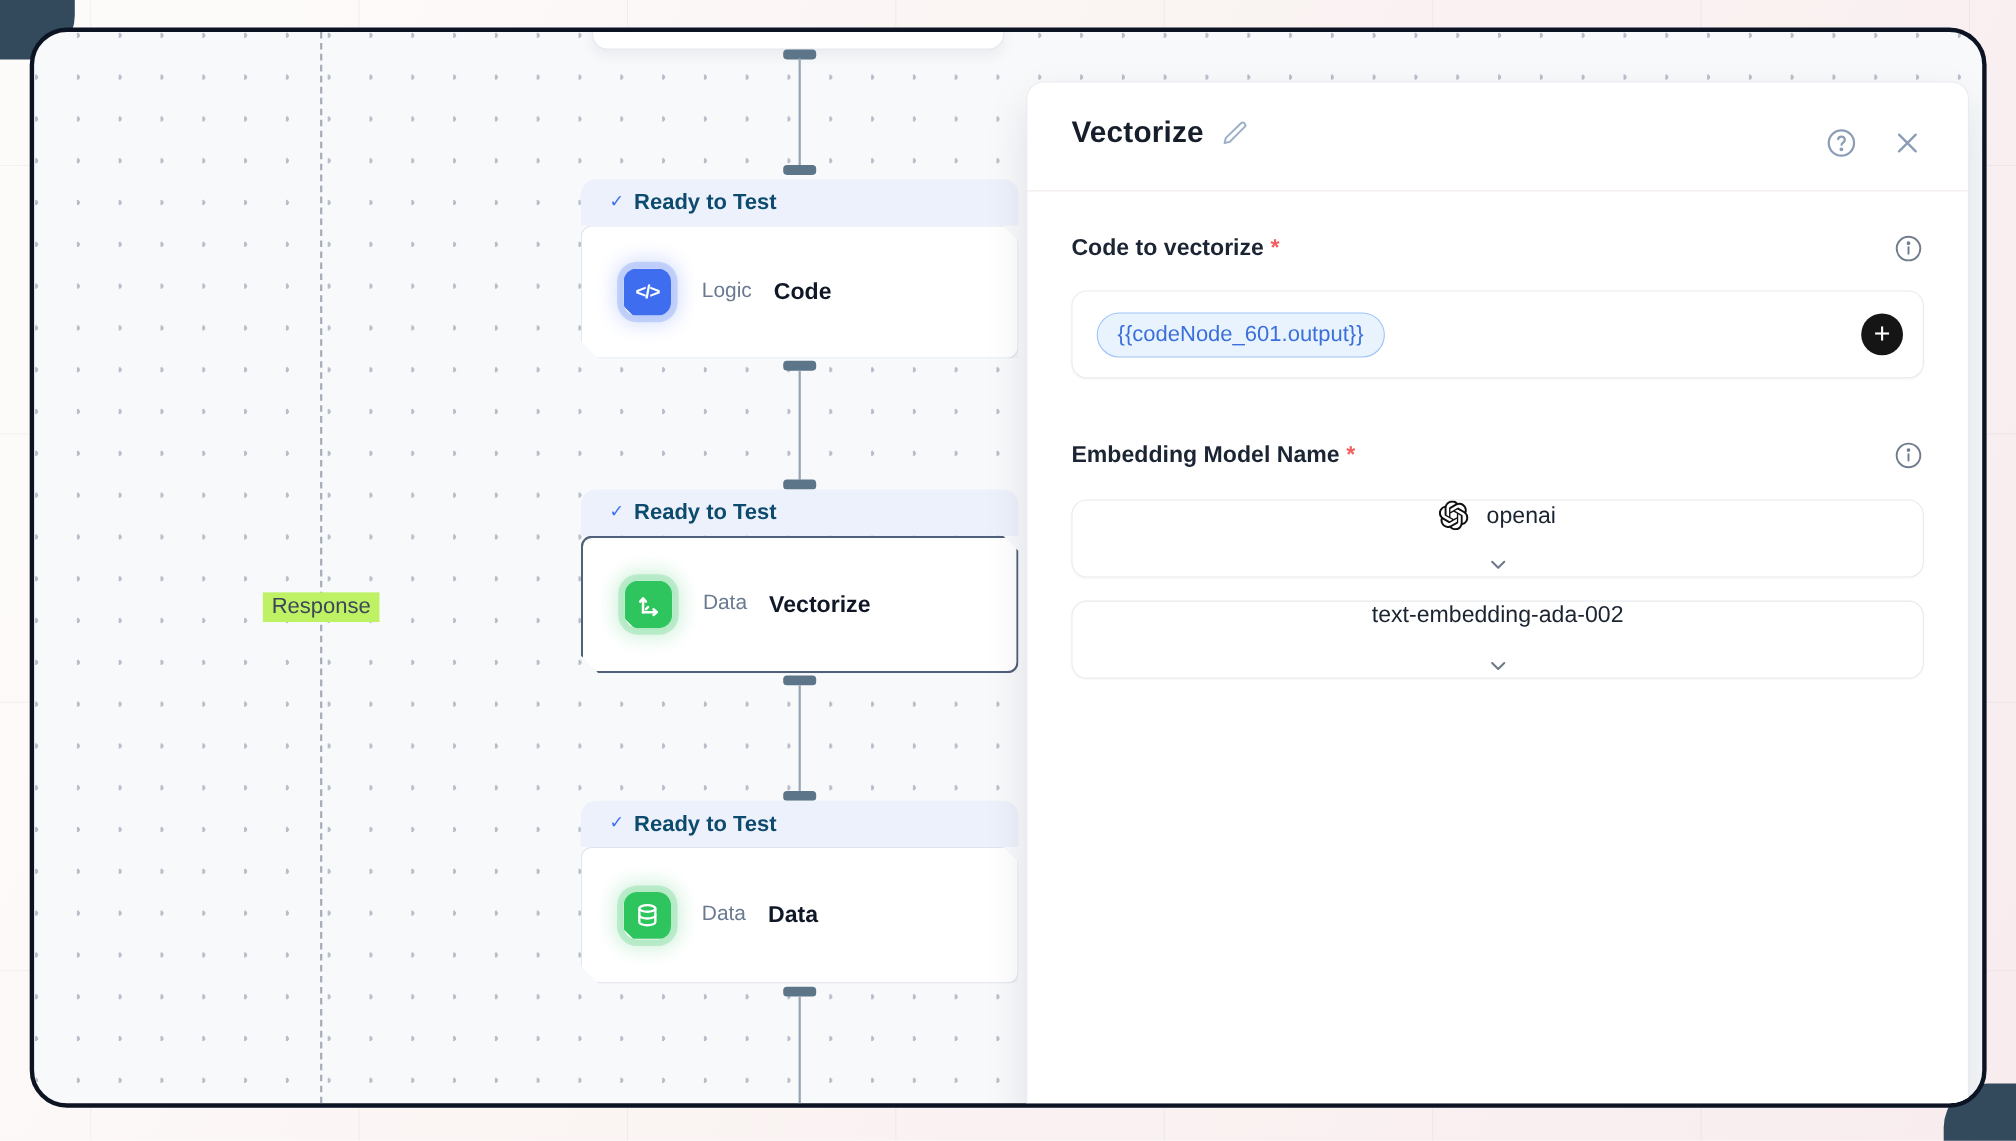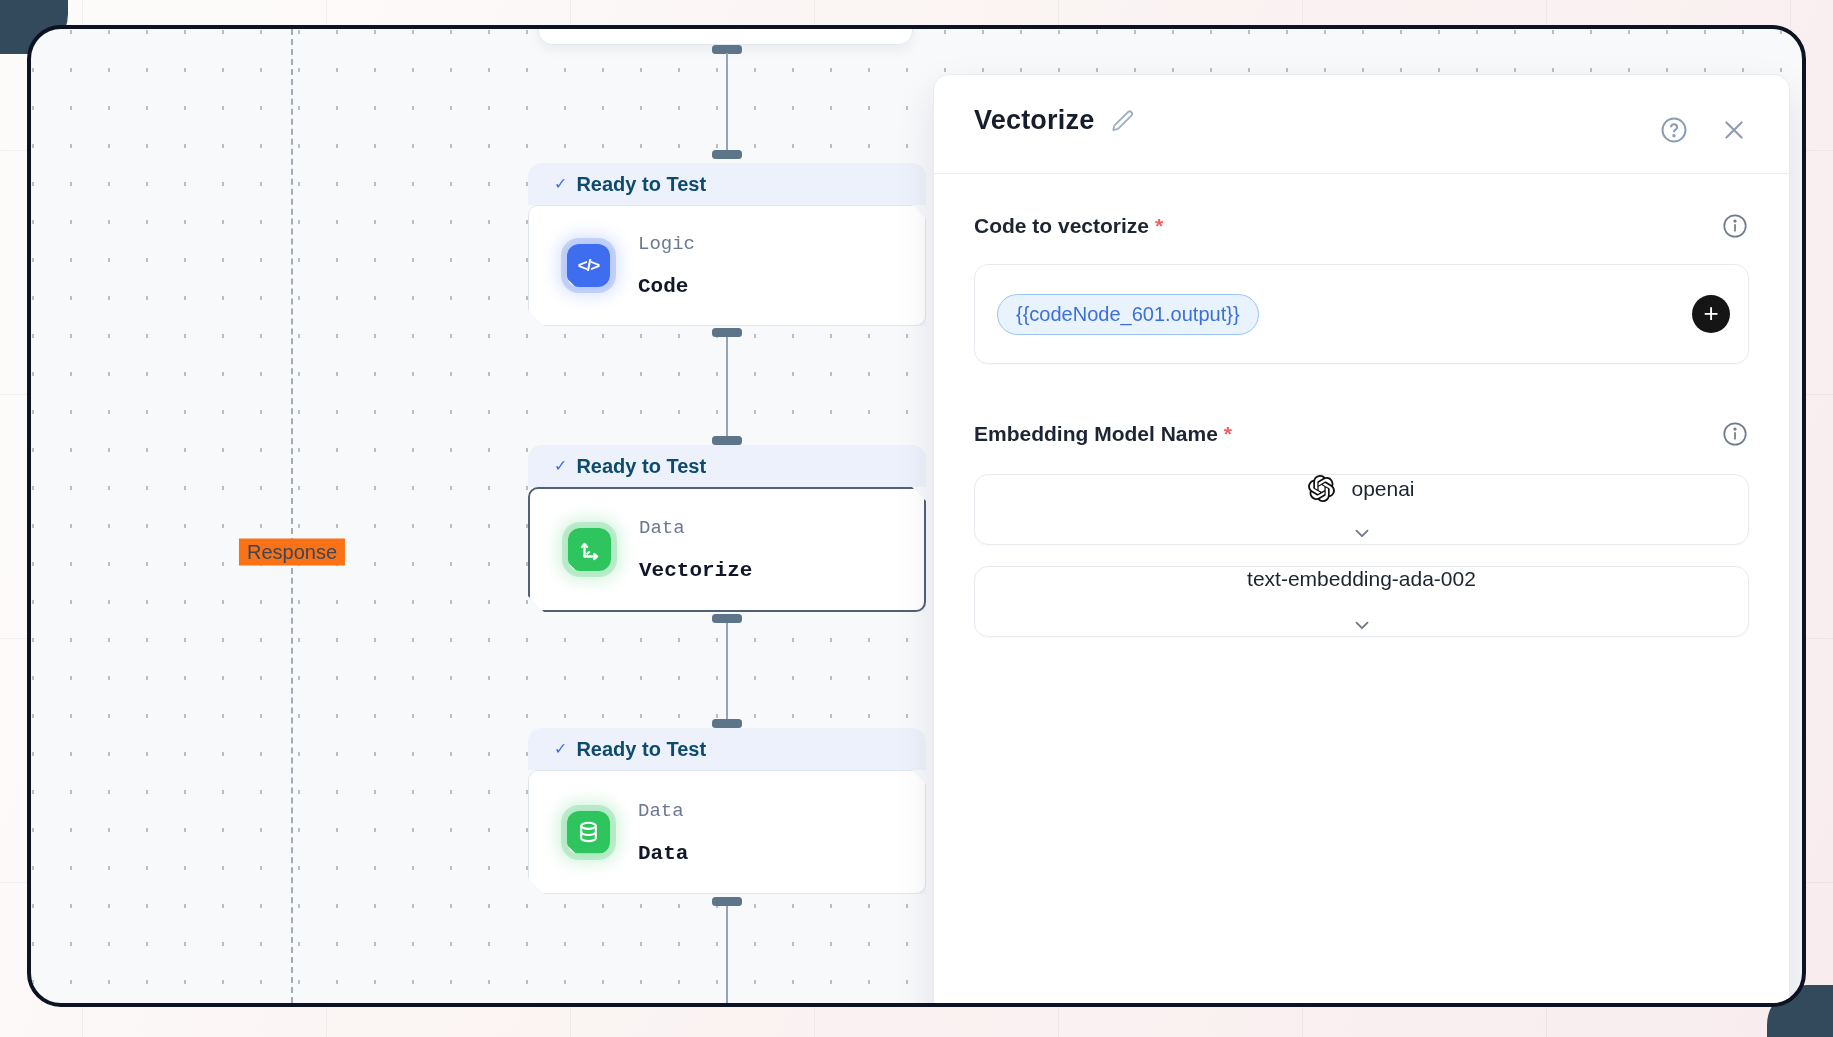--- a/index.html
+++ b/index.html
@@ -20,21 +20,21 @@
 
   .frame { position:absolute; left:27px; top:25px; width:1779px; height:982px;
     border:4px solid #0c1322; border-radius:34px; background:#f8f9fb; overflow:hidden; z-index:2; }
   .canvas { position:absolute; inset:0;
     background-image:radial-gradient(ellipse 1.4px 2.6px at 2px 3px, #b7bec9 99%, transparent 100%);
     background-size:38px 38px; }
 
   .dashed-line { position:absolute; left:260px; top:0; bottom:0; width:0;
     border-left:2px dashed #a3abb8; }
   .response-label { position:absolute; left:261px; top:523px; transform:translate(-50%,-50%);
-    font-size:20px; color:#3c4657; background:#f97316; padding:2px 8px; white-space:nowrap; }
+    font-size:20px; color:#3c4657; background:#bef264; padding:2px 8px; white-space:nowrap; }
 
   
   .handle { position:absolute; left:681px; width:30px; height:9px; border-radius:3.5px; background:#5d7589; }
   .edge { position:absolute; left:695px; width:2px; background:#94a4b5; }
 
   
   .node-group { position:absolute; left:497px; width:398px; }
   .status-badge { height:42px; background:#edf1fb; border-radius:14px 14px 0 0;
     display:flex; align-items:center; padding-left:26px; gap:9px; }
   .status-badge .check { color:#3d6ef0; font-size:16px; line-height:1; }
@@ -45,21 +45,21 @@
     clip-path:polygon(0 0, calc(100% - 14px) 0, 100% 14px, 100% 100%, 16px 100%, 0 calc(100% - 16px)); }
   .node-card.selected { border:2px solid #51617a; }
   .node-icon { width:43px; height:43px; border-radius:12px; display:flex; align-items:center; justify-content:center;
     clip-path:polygon(0 0, 100% 0, 100% 100%, 20% 100%, 0 80%); flex:0 0 auto; }
   .icon-halo { width:43px; height:43px; border-radius:12px; position:relative; flex:0 0 auto; }
   .icon-halo.blue  { box-shadow:0 0 0 6px rgba(62,109,240,.22), 0 0 16px 9px rgba(62,109,240,.20); }
   .icon-halo.green { box-shadow:0 0 0 6px rgba(47,197,94,.22), 0 0 16px 9px rgba(47,197,94,.22); }
   .node-icon.blue { background:#3e6df0; }
   .node-icon.green { background:#2fc55e; }
   .code-glyph { color:#fff; font-size:17px; font-weight:700; letter-spacing:-1px; }
-  .node-texts { display:flex; flex-direction:column; gap:20px;font-family:Liberation Mono, monospace; }
+  .node-texts { display:flex; gap:20px; }
   .node-cat { font-size:19px; color:#6b7a90; }
   .node-name { font-size:21px; font-weight:700; color:#101828; }
   .partial-card { position:absolute; left:507px; top:-34px; width:375px; height:50px;
     background:#fff; border:1px solid #e3e8ee; border-radius:0 0 14px 14px;
     box-shadow:0 6px 12px rgba(15,23,42,.05); }
 
   
   .panel { position:absolute; left:902px; top:45px; width:857px; height:calc(100% - 45px + 30px);
     background:#fff; border:1px solid #e9ecef; border-radius:16px;
     box-shadow:0 18px 40px rgba(15,23,42,.10); z-index:20; }
@@ -68,21 +68,21 @@
   .panel-title { font-size:27px; font-weight:700; color:#161e2b; letter-spacing:.2px; }
   .header-icons { display:flex; gap:30px; margin-top:10px; }
   .hicon { width:30px; height:30px; color:#8b9cb6; cursor:pointer; display:flex; align-items:center; justify-content:center; }
   .panel-subtitle { padding:10px 40px 0 40px; font-size:20px; color:#8fa3bf; }
   .panel-divider { margin-top:28px; border-top:1px solid #f2e9e9; }
   .panel-body { padding:38px 40px 0 40px; }
   .field-label-row { display:flex; justify-content:space-between; align-items:center; }
   .field-label { font-size:21px; font-weight:600; color:#1c2533; }
   .req { color:#f25f5f; margin-left:6px; }
   .info-icon { width:28px; height:28px; color:#717d8c; cursor:pointer; }
-  .text-input { margin-top:24px; height:100px; border:1px solid #e7eaee; border-radius:14px;
+  .text-input { margin-top:24px; height:80px; border:1px solid #e7eaee; border-radius:14px;
     display:flex; align-items:center; padding:0 18px 0 22px; justify-content:space-between;
     box-shadow:0 1px 2px rgba(15,23,42,.03); }
   .token-chip { background:#e9f3fe; border:1.5px solid #9cc3f7; color:#3b6fd9;
     border-radius:999px; font-size:20px; padding:8px 18px; cursor:pointer; }
   .plus-btn { width:38px; height:38px; border-radius:50%; background:#151515; color:#fff;
     display:flex; align-items:center; justify-content:center; font-size:26px; font-weight:300;
     cursor:pointer; line-height:1; padding-bottom:2px; }
   .label2 { margin-top:56px; }
   .select-box { margin-top:26px; height:71px; border:1px solid #e7eaee; border-radius:14px;
     display:flex; align-items:center; padding:0 24px; justify-content:space-between; cursor:pointer;

